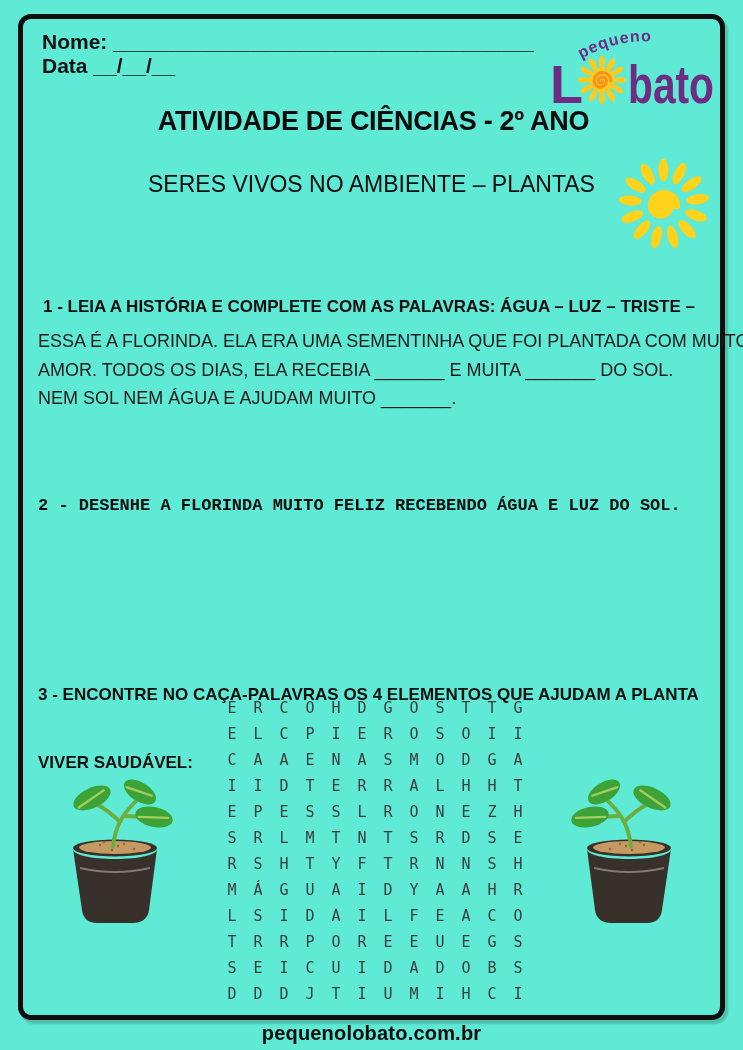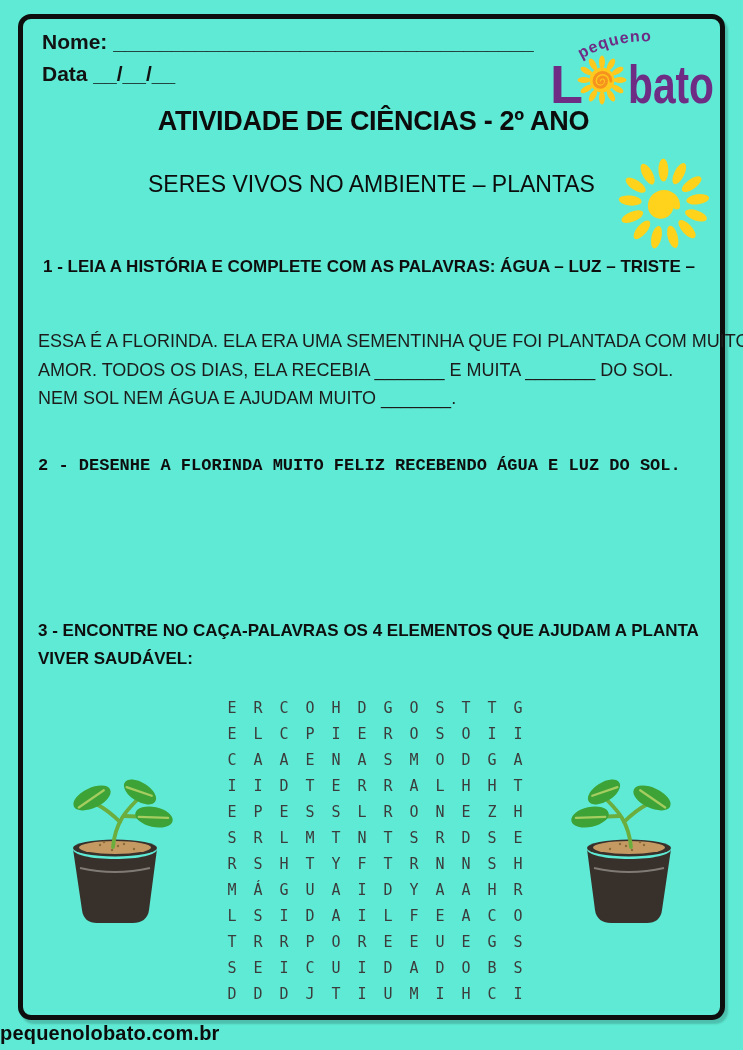--- a/index.html
+++ b/index.html
@@ -8,50 +8,50 @@
     font-family:"Liberation Sans",sans-serif;color:#111;
   }
   .frame{
     position:absolute;left:18px;top:14px;width:707px;height:1006px;box-sizing:border-box;
     border:5px solid #0e0e0e;border-radius:13px;
     box-shadow:3px 4px 2px rgba(0,0,0,0.18);
   }
   .header-block{position:absolute;left:42px;top:30px;font-weight:bold;font-size:21px;color:#121212;}
   .name-row{white-space:nowrap;}
   .name-line{font-weight:bold;letter-spacing:0;}
-  .date-row{margin-top:8px;white-space:nowrap;}
+  .date-row{white-space:nowrap;}
   .logo{position:absolute;left:548px;top:26px;width:168px;height:84px;}
   .page-title{
     position:absolute;left:2px;top:106px;width:743px;text-align:center;
     font-size:27px;font-weight:bold;letter-spacing:-0.3px;white-space:nowrap;color:#0c0c0c;
   }
   .page-subtitle{
     position:absolute;left:0;top:171px;width:743px;text-align:center;
     font-size:23px;font-weight:normal;white-space:nowrap;color:#0c0c0c;
   }
   .big-sun{position:absolute;left:612px;top:152px;width:104px;height:104px;}
   .q-heading{position:absolute;left:38px;width:682px;font-size:17px;font-weight:bold;line-height:28px;color:#0e0e0e;}
   .q1-heading{top:253px;}
   .q1-heading .first{padding-left:5px;}
   .q2-heading{top:452px;font-family:Liberation Mono, monospace;}
-  .q3-heading{top:617px;}
-  .q-heading div{white-space:nowrap;}
+  .q3-heading{top:641px;}
+  .q-heading div{white-space:nowrap;margin-top:40px;}
   .story{position:absolute;left:38px;top:327px;width:682px;font-size:18px;line-height:28.5px;color:#1c1c1c;}
   .story div{white-space:nowrap;}
   .word-search{position:absolute;left:219px;top:695px;}
   .ws-row{display:flex;height:26px;}
   .ws-cell{
     width:26px;text-align:center;line-height:26px;
     font-family:"DejaVu Sans Mono",monospace;font-size:15px;color:#3c3c3c;
   }
   .plant{position:absolute;width:116px;height:146px;}
   .plant-left{left:58px;top:778px;}
   .plant-right{left:570px;top:778px;transform:scaleX(-1);}
   .footer{
-    position:absolute;left:0;top:1022px;width:743px;text-align:left;
+    position:absolute;left:0;top:1022px;width:743px;text-align:center;
     font-size:20px;font-weight:bold;letter-spacing:0.2px;color:#0c0c0c;
   }
 </style>
 </head>
 <body>
 
 <div class="page">
 
   <div class="frame"></div>
 

